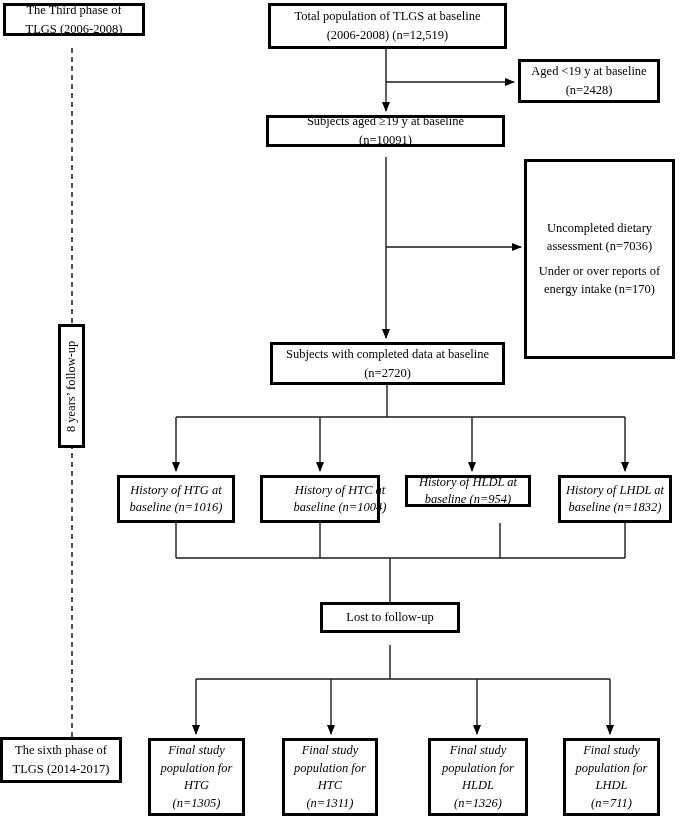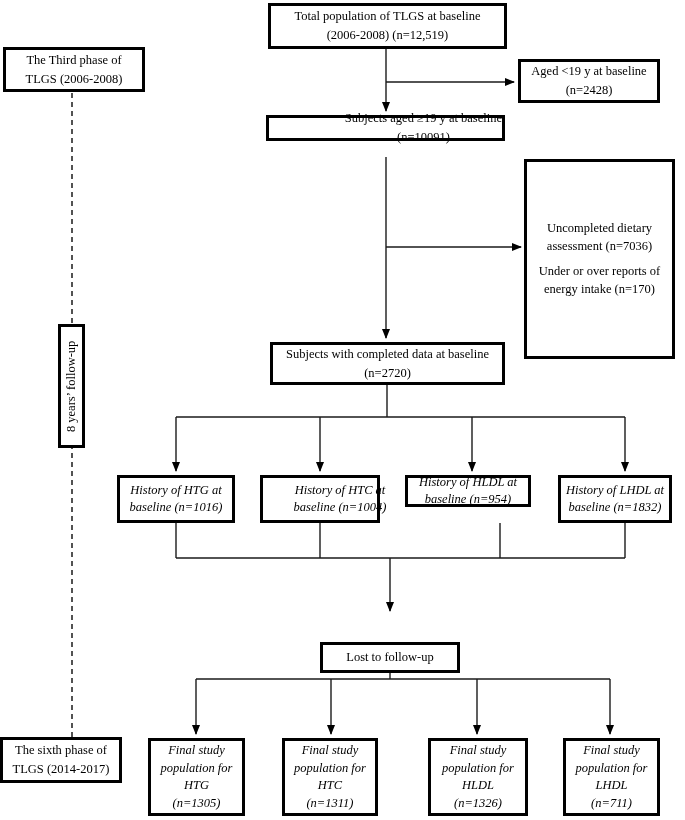--- a/index.html
+++ b/index.html
@@ -97,41 +97,41 @@
     <line x1="390" y1="558" x2="390" y2="611" marker-end="url(#arrow)"></line>
 
     <line x1="390" y1="645" x2="390" y2="679"></line>
     <line x1="196" y1="679" x2="610" y2="679"></line>
     <line x1="196" y1="679" x2="196" y2="734" marker-end="url(#arrow)"></line>
     <line x1="331" y1="679" x2="331" y2="734" marker-end="url(#arrow)"></line>
     <line x1="477" y1="679" x2="477" y2="734" marker-end="url(#arrow)"></line>
     <line x1="610" y1="679" x2="610" y2="734" marker-end="url(#arrow)"></line>
   </svg>
 
-  <div class="box" style="left:3px; top:3px; width:142px; height:45px;margin-top:44px;">
+  <div class="box" style="left:3px; top:3px; width:142px; height:33px;">
     <div class="btext">The Third phase of<br>TLGS (2006-2008)</div>
   </div>
 
   <div class="box vertical" style="left:58px; top:324px; width:27px; height:124px;">
     <div class="btext">8 years’ follow-up</div>
   </div>
 
   <div class="box" style="left:0; top:737px; width:122px; height:46px;align-items:center;">
     <div class="btext">The sixth phase of<br>TLGS (2014-2017)</div>
   </div>
 
   <div class="box" style="left:268px; top:3px; width:239px; height:46px;">
     <div class="btext">Total population of TLGS at baseline<br>(2006-2008) (n=12,519)</div>
   </div>
 
   <div class="box" style="left:518px; top:59px; width:142px; height:44px;">
     <div class="btext">Aged &lt;19 y at baseline<br>(n=2428)</div>
   </div>
 
-  <div class="box" style="left:266px; top:115px; width:239px; height:26px;justify-content:flex-end;">
+  <div class="box" style="left:266px; top:115px; width:239px; height:32px;">
     <div class="btext">Subjects aged ≥19 y at baseline<br>(n=10091)</div>
   </div>
 
   <div class="box excl" style="left:524px; top:159px; width:151px; height:200px;">
     <div class="para">Uncompleted dietary<br>assessment (n=7036)</div>
     <div class="para">Under or over reports of<br>energy intake (n=170)</div>
   </div>
 
   <div class="box" style="left:270px; top:342px; width:235px; height:43px;">
     <div class="btext">Subjects with completed data at baseline<br>(n=2720)</div>
@@ -143,21 +143,21 @@
   <div class="box multi" style="left:260px; top:475px; width:120px; height:48px;padding-left:40px;">
     <div class="btext">History of HTC at<br>baseline (n=1004)</div>
   </div>
   <div class="box multi" style="left:405px; top:475px; width:126px; height:32px;">
     <div class="btext">History of HLDL at<br>baseline (n=954)</div>
   </div>
   <div class="box multi" style="left:558px; top:475px; width:114px; height:48px;">
     <div class="btext">History of LHDL at<br>baseline (n=1832)</div>
   </div>
 
-  <div class="box" style="left:320px; top:642px; width:140px; height:31px;">
+  <div class="box" style="left:320px; top:602px; width:140px; height:31px;">
     <div class="btext">Lost to follow-up</div>
   </div>
 
   <div class="box multi" style="left:148px; top:738px; width:97px; height:78px;">
     <div class="btext">Final study<br>population for<br>HTG<br>(n=1305)</div>
   </div>
   <div class="box multi" style="left:282px; top:738px; width:96px; height:78px;">
     <div class="btext">Final study<br>population for<br>HTC<br>(n=1311)</div>
   </div>
   <div class="box multi" style="left:428px; top:738px; width:100px; height:78px;">

